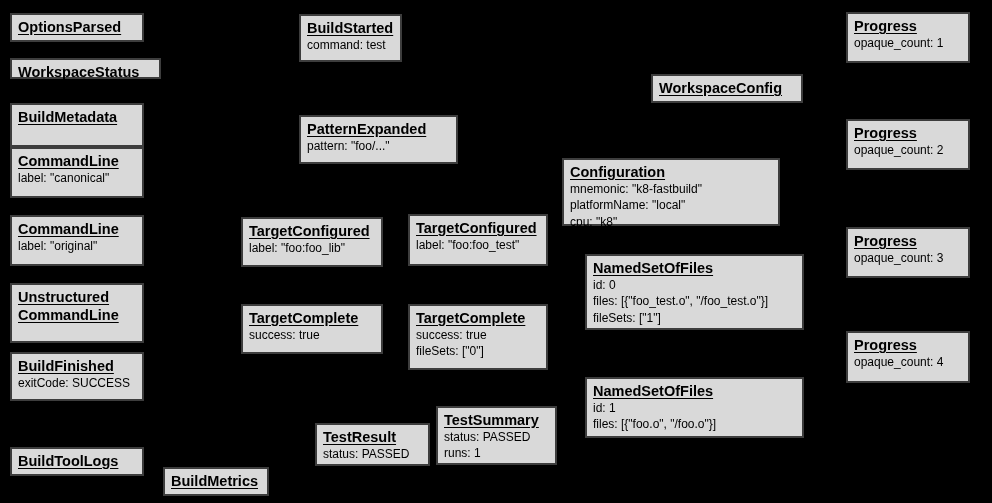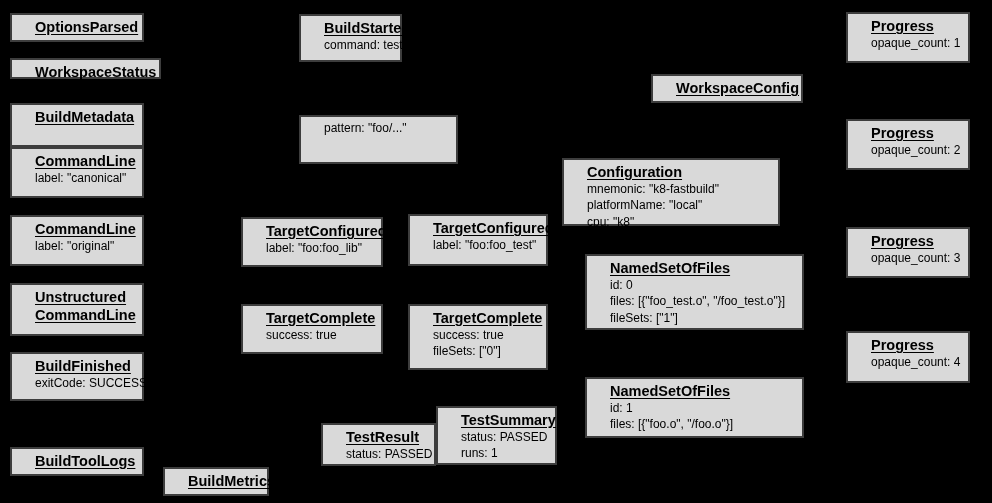--- a/index.html
+++ b/index.html
@@ -13,21 +13,21 @@
     height: 503px;
     background: #000000;
     overflow: hidden;
     font-family: "Liberation Sans", sans-serif;
   }
   .node {
     position: absolute;
     box-sizing: border-box;
     background: #d9d9d9;
     border: 2px solid #3d3d3d;
-    padding: 3px 7px 2px 23px;
+    padding: 3px 7px 2px 6px;
     color: #000000;
   }
   .node-title {
     font-size: 14.5px;
     font-weight: bold;
     line-height: 1.25;
     text-decoration: underline;
     text-underline-offset: 2px;
     white-space: nowrap;
     color: #000000;
@@ -53,59 +53,60 @@
       <div class="node-title">BuildMetadata</div>
     </div>
     <div class="node" style="left: 10px; top: 147px; width: 134px; height: 51px;">
       <div class="node-title">CommandLine</div>
       <div class="node-line">label: "canonical"</div>
     </div>
     <div class="node" style="left: 10px; top: 215px; width: 134px; height: 51px;">
       <div class="node-title">CommandLine</div>
       <div class="node-line">label: "original"</div>
     </div>
-    <div class="node" style="left: 10px; top: 283px; width: 134px; height: 53px;">
+    <div class="node" style="left: 10px; top: 283px; width: 134px; height: 60px;">
       <div class="node-title">Unstructured</div>
       <div class="node-title">CommandLine</div>
     </div>
     <div class="node" style="left: 10px; top: 352px; width: 134px; height: 49px;">
       <div class="node-title">BuildFinished</div>
       <div class="node-line">exitCode: SUCCESS</div>
     </div>
     <div class="node" style="left: 10px; top: 447px; width: 134px; height: 29px;">
       <div class="node-title">BuildToolLogs</div>
     </div>
     <div class="node" style="left: 163px; top: 447px; width: 106px; height: 29px; margin-top: 20px;">
       <div class="node-title">BuildMetrics</div>
     </div>
     <div class="node" style="left: 299px; top: 14px; width: 103px; height: 48px;">
       <div class="node-title">BuildStarted</div>
       <div class="node-line">command: test</div>
     </div>
     <div class="node" style="left: 299px; top: 115px; width: 159px; height: 49px;">
+      <div class="node-title">PatternExpanded</div>
       <div class="node-line">pattern: "foo/..."</div>
     </div>
     <div class="node" style="left: 241px; top: 217px; width: 142px; height: 50px;">
       <div class="node-title">TargetConfigured</div>
       <div class="node-line">label: "foo:foo_lib"</div>
     </div>
     <div class="node" style="left: 408px; top: 214px; width: 140px; height: 52px;">
       <div class="node-title">TargetConfigured</div>
       <div class="node-line">label: "foo:foo_test"</div>
     </div>
     <div class="node" style="left: 241px; top: 304px; width: 142px; height: 50px;">
       <div class="node-title">TargetComplete</div>
       <div class="node-line">success: true</div>
     </div>
     <div class="node" style="left: 408px; top: 304px; width: 140px; height: 66px;">
       <div class="node-title">TargetComplete</div>
       <div class="node-line">success: true</div>
       <div class="node-line">fileSets: ["0"]</div>
     </div>
-    <div class="node" style="left: 315px; top: 423px; width: 115px; height: 43px; margin-left: 6px;">
+    <div class="node" style="left: 315px; top: 423px; width: 115px; height: 43px;">
       <div class="node-title">TestResult</div>
       <div class="node-line">status: PASSED</div>
     </div>
     <div class="node" style="left: 436px; top: 406px; width: 121px; height: 59px;">
       <div class="node-title">TestSummary</div>
       <div class="node-line">status: PASSED</div>
       <div class="node-line">runs: 1</div>
     </div>
     <div class="node" style="left: 651px; top: 74px; width: 152px; height: 29px;">
       <div class="node-title">WorkspaceConfig</div>

